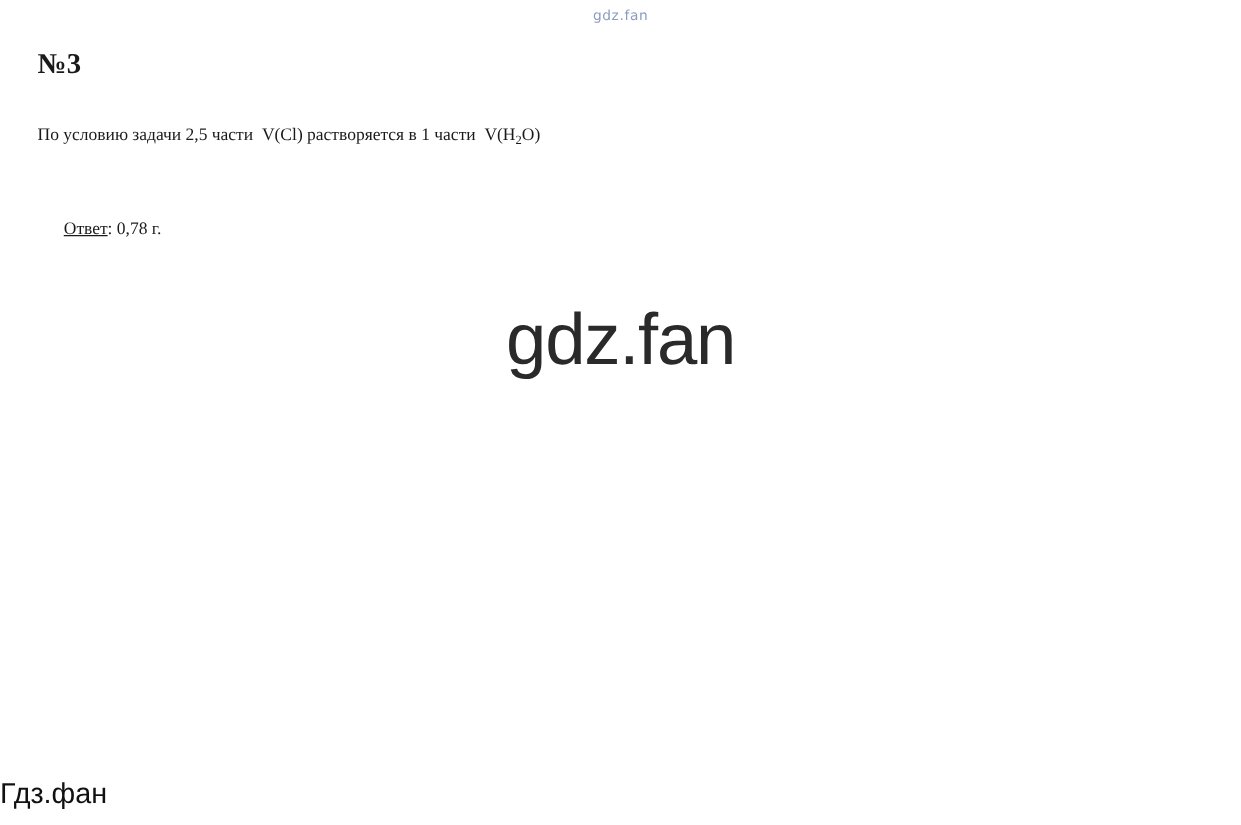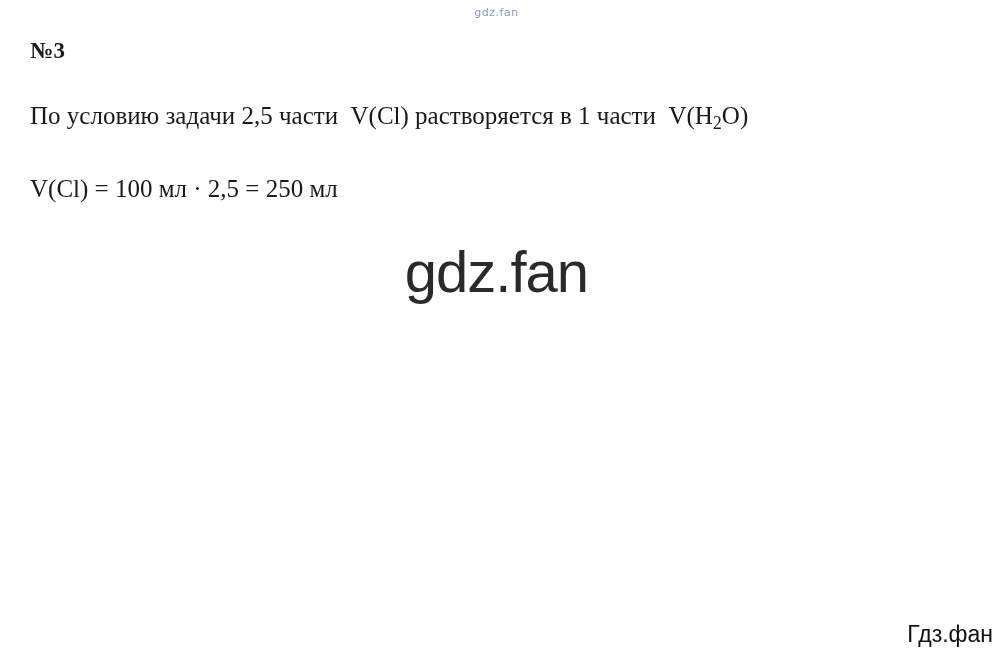--- a/index.html
+++ b/index.html
@@ -41,39 +41,39 @@
     font-size: 58px;
     color: #2a2a2a;
     letter-spacing: -1px;
     pointer-events: none;
   }
   .bottom-watermark {
     position: absolute;
     bottom: 12px;
     left: 0;
     width: 993px;
-    text-align: right;
+    text-align: left;
     font-family: "Liberation Sans", sans-serif;
     font-size: 23px;
     color: #111111;
   }
   .content {
     position: absolute;
     left: 30px;
     top: 38px;
     width: 930px;
   }
   .task-number {
     font-size: 23px;
     font-weight: bold;
     margin: 0 0 36px 0;
     letter-spacing: 0.3px;
   }
   .line {
-    font-size: 25px;
+    font-size: 14px;
     line-height: 1.25;
     margin: 0 0 38px 0;
     white-space: pre-wrap;
   }
   .line.answer {
     margin-bottom: 0;
   }
   .ans-label {
     text-decoration: underline;
   }
@@ -86,20 +86,22 @@
 <body>
 
 <div class="page">
 
   <div class="top-watermark">gdz.fan</div>
 
   <div class="content">
     <div class="task-number">№3</div>
     <div id="lines-container">
         <div class="line"><span>По условию задачи 2,5 части  V(Cl) растворяется в 1 части  V(H</span><sub>2</sub><span>O)</span></div>
-        <div class="line"><span>V(Cl) = 100 мл · 2,5 = 250 мл</span></div>
       </div>
+    <div class="line answer">
+      <span class="ans-label">Ответ</span><span>: 0,78 г.</span>
+    </div>
   </div>
 
   <div class="center-watermark">gdz.fan</div>
   <div class="bottom-watermark">Гдз.фан</div>
 
 </div>
 
 </body></html>

